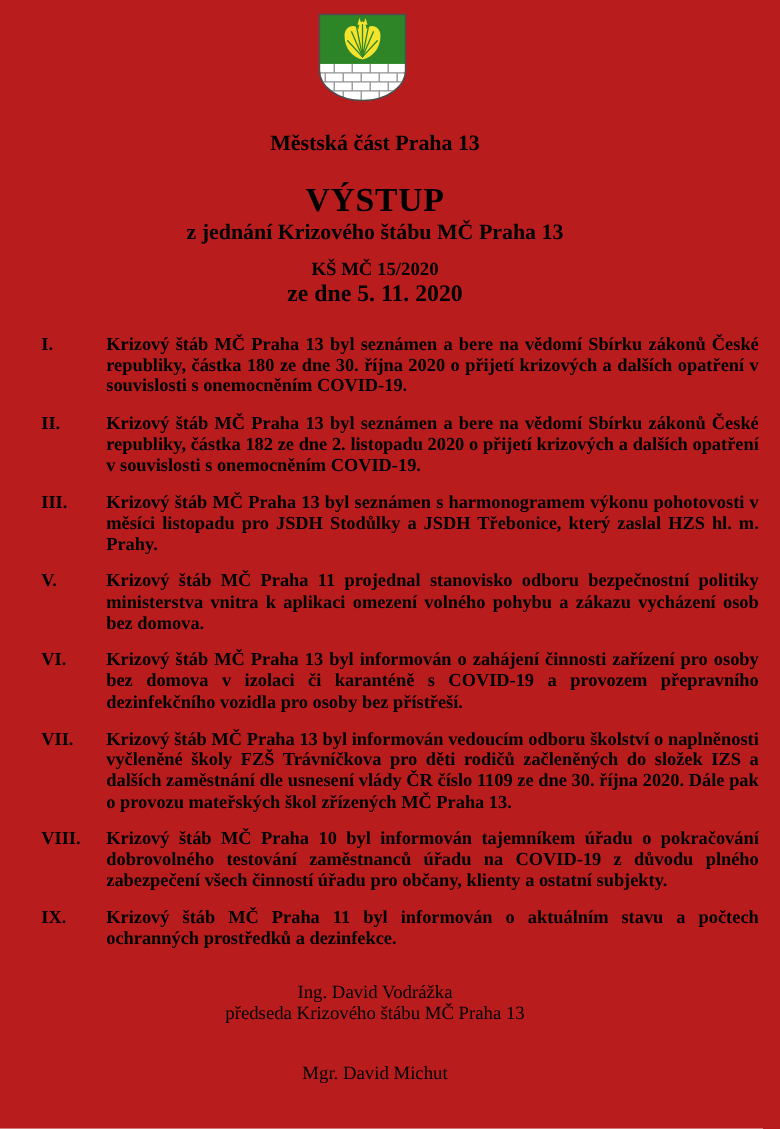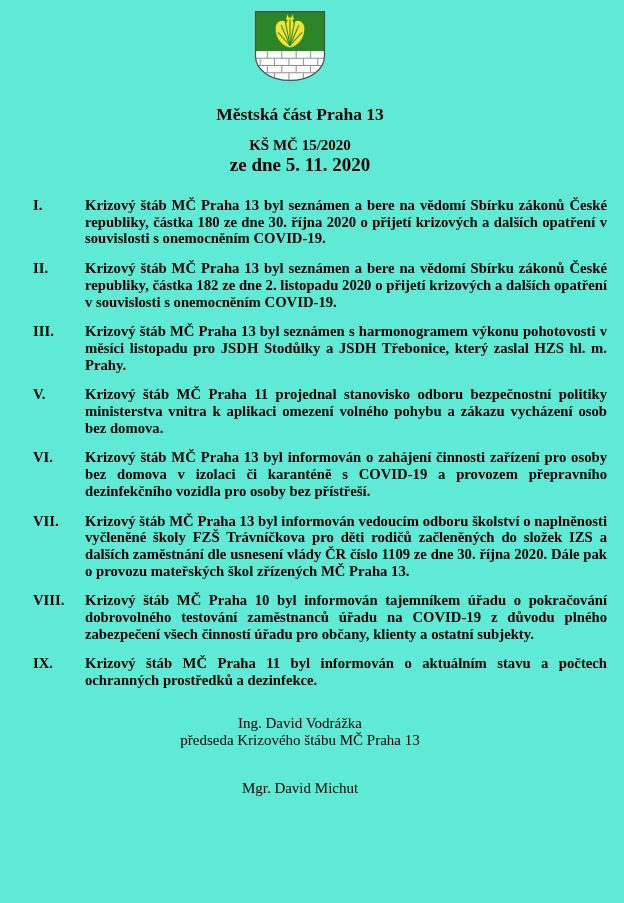--- a/index.html
+++ b/index.html
@@ -4,21 +4,21 @@
 <style>
   html, body {
     margin: 0;
     padding: 0;
     background: #ffffff;
   }
   .page {
     position: relative;
     width: 624px;
     height: 903px;
-    background: #5eead4;
+    background: #b91c1c;
     font-family: "Liberation Serif", serif;
     color: #000000;
     overflow: hidden;
   }
   .center-col {
     width: 600px;
     margin: 0;
     text-align: center;
   }
   .arms-wrap {
@@ -168,20 +168,22 @@
               <line x1="35" y1="34.5" x2="46.5" y2="22"></line>
             </g>
           </g>
         </g>
         <path class="shield-outline" d="M1.5,1.5 L68.5,1.5 L68.5,45 C68.5,58 54,68.5 35,68.5 C16,68.5 1.5,58 1.5,45 Z"></path>
       </svg>
     </div>
 
     <div class="municipality">Městská část Praha 13</div>
 
+    <div class="doc-title">VÝSTUP</div>
+    <div class="doc-subtitle">z jednání Krizového štábu MČ Praha 13</div>
 
     <div class="meeting-number">KŠ MČ 15/2020</div>
     <div class="meeting-date">ze dne 5. 11. 2020</div>
   </div>
 
   <div class="items">
     <div class="item">
       <div class="item-numeral">I.</div>
       <div class="item-text">Krizový štáb MČ Praha 13 byl seznámen a bere na vědomí Sbírku zákonů České republiky, částka 180 ze dne 30. října 2020 o přijetí krizových a dalších opatření v souvislosti s onemocněním COVID-19.</div>
     </div>

